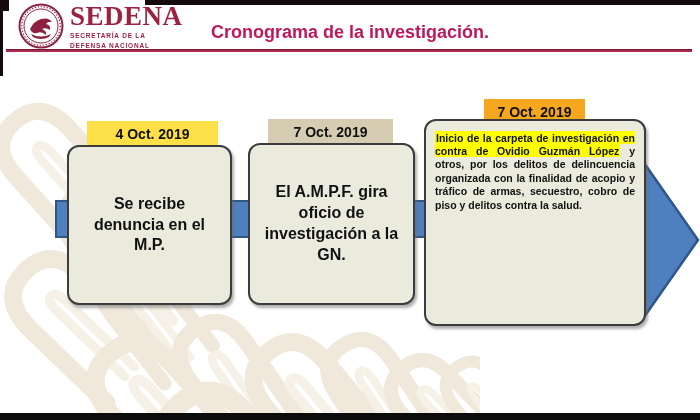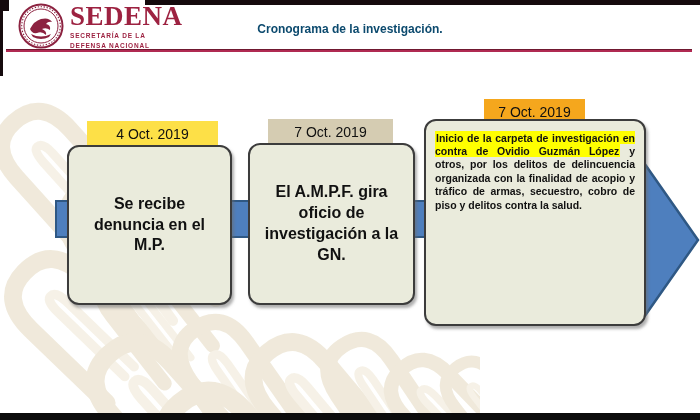--- a/index.html
+++ b/index.html
@@ -27,22 +27,22 @@
     font-family: "Liberation Serif", serif;
     font-weight: bold; font-size: 27px; line-height: 1.05;
     color: #9d2241; letter-spacing: 0.5px;
   }
   .brand-caption {
     font-size: 6.5px; font-weight: bold; color: #9d2241;
     letter-spacing: 0.8px; line-height: 1.45; margin-top: 1px;
   }
   .page-title {
     position: absolute; top: 22px; left: 0; width: 100%;
-    text-align: center; font-size: 12px; font-weight: bold;
-    color: #0c4a6e; z-index: 4;
+    text-align: center; font-size: 18px; font-weight: bold;
+    color: #be185d; z-index: 4;
   }
   .header-rule {
     position: absolute; top: 49px; left: 6px; right: 8px; height: 3px;
     background: #b02a52; border-top: 1px solid #6f1830; z-index: 4;
   }
 
   
   .watermark { position: absolute; left: 0; top: 55px; width: 480px; height: 365px; z-index: 0; }
 
   
@@ -51,21 +51,21 @@
     background: #4e7fbe;
     border-top: 2px solid #2f5884; border-bottom: 2px solid #2f5884; border-left: 2px solid #2f5884;
     z-index: 1;
   }
   .arrow-head { position: absolute; left: 638px; top: 152px; z-index: 1; }
 
   
   .tab {
     position: absolute; height: 25px; z-index: 1;
     display: flex; align-items: center; justify-content: center;
-    font-size: 14px; font-weight: normal; color: #101010;
+    font-size: 14px; font-weight: bold; color: #101010;
   }
   .tab-1 { left: 87px;  top: 121px; width: 131px; background: #fde047; }
   .tab-2 { left: 268px; top: 119px; width: 125px; height: 26px; background: #d5ccb2; }
   .tab-3 { left: 484px; top: 99px;  width: 101px; background: #f5a71d; }
 
   
   .box {
     position: absolute; z-index: 2;
     background: #eaebdc;
     border: 2.5px solid #3c3c3c; border-radius: 12px;

